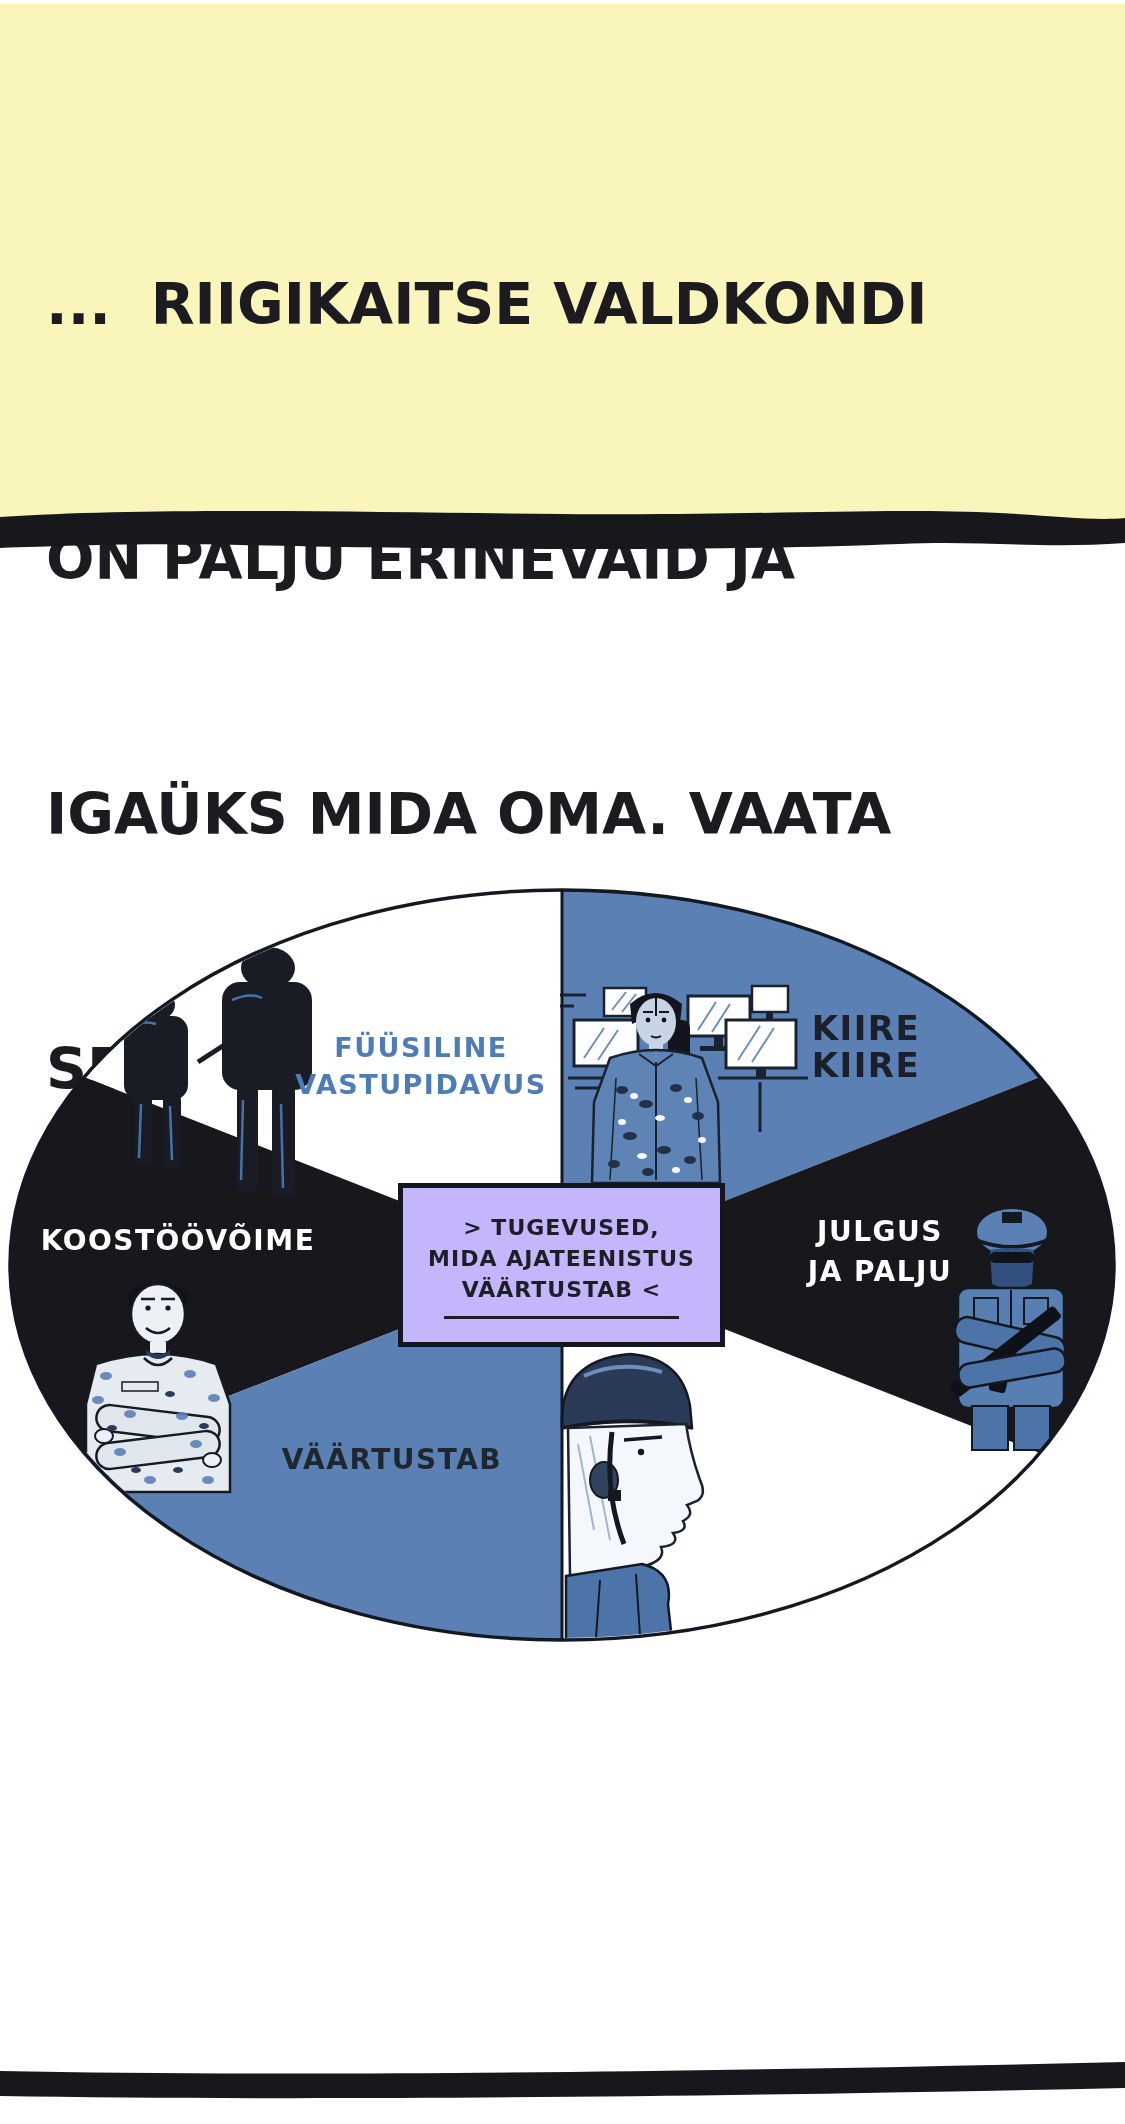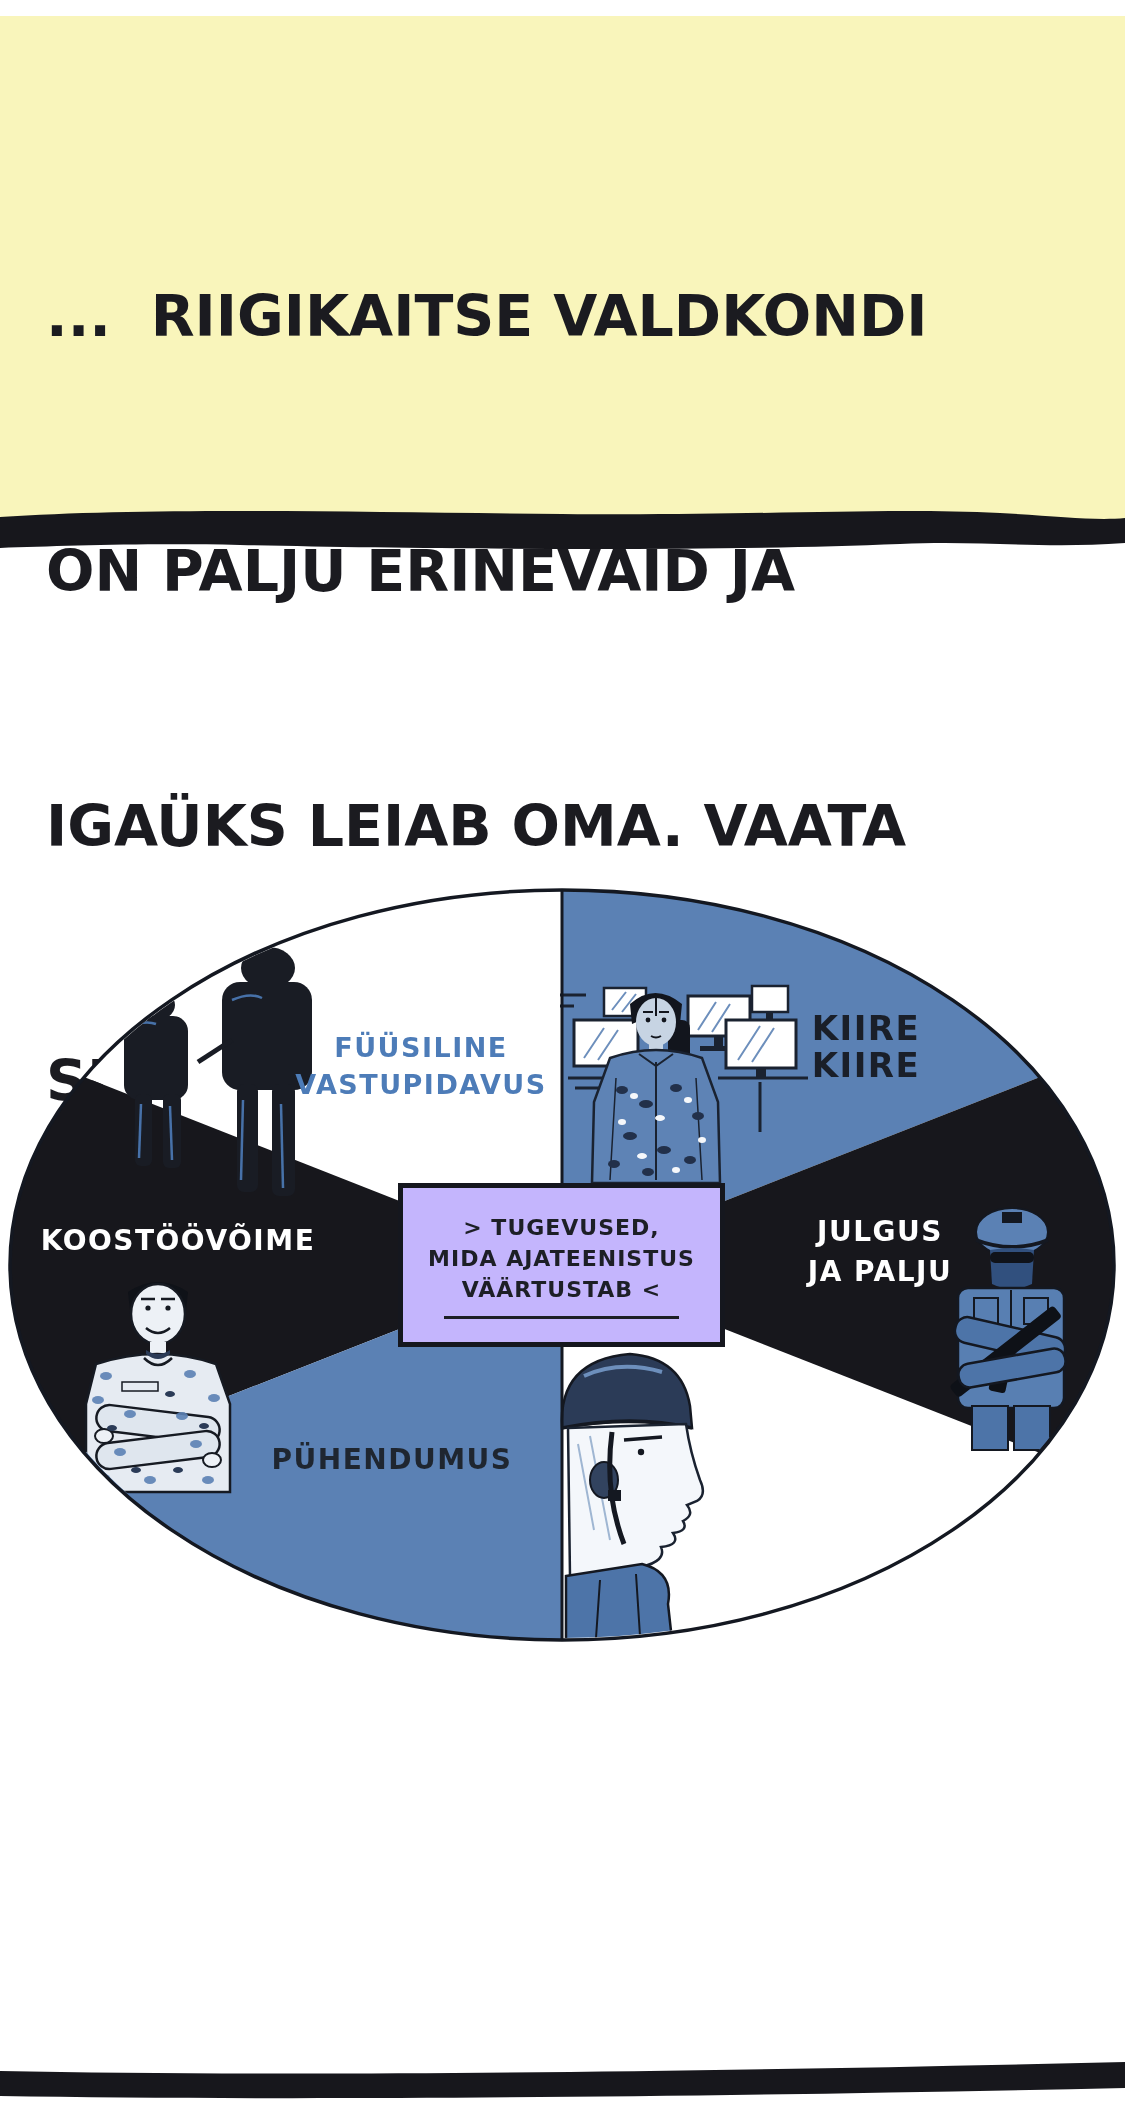--- a/index.html
+++ b/index.html
@@ -1,19 +1,19 @@
 <!DOCTYPE html>
 <html><head>
 <meta charset="utf-8">
 <style>
   html,body{margin:0;padding:0;background:#ffffff;}
   .stage{position:relative;width:1125px;height:2124px;overflow:hidden;background:#ffffff;
          font-family:"DejaVu Sans","Liberation Sans",sans-serif;}
   
-  .speech-panel{position:absolute;left:0;top:16px;width:1125px;height:516px;background:#f9f5bb;}
+  .speech-panel{position:absolute;left:0;top:4px;width:1125px;height:516px;background:#f9f5bb;}
   .speech{position:absolute;left:46px;top:88px;color:#1b1b20;font-weight:bold;
           font-size:57px;line-height:85px;letter-spacing:0px;white-space:pre;}
   
   .diagram-svg{position:absolute;left:0;top:0;width:1125px;height:2124px;}
   
   .seg-label{position:absolute;transform:translate(-50%,-50%);text-align:center;font-weight:bold;
              letter-spacing:1.5px;white-space:nowrap;}
   .lbl-fyysiline{left:421px;top:1066px;color:#4d7cb8;font-size:27px;line-height:37px;}
   .lbl-kiire{left:866px;top:1047px;color:#1a1f29;font-size:34px;line-height:37px;}
   .lbl-julgus{left:868px;top:1252px;color:#ffffff;font-size:28px;line-height:40px;margin-left:12px;}
@@ -30,21 +30,21 @@
 </style>
 </head>
 <body>
 
 <div class="stage">
 
   <div class="speech-panel">
     <div class="speech">
       <div>...  RIIGIKAITSE VALDKONDI</div>
       <div>ON PALJU ERINEVAID JA</div>
-      <div>IGAÜKS LEIAB OMA. VAATA</div>
+      <div>IGAÜKS MIDA OMA. VAATA</div>
       <div>SEDA PILTI JA  ...</div>
     </div>
   </div>
 
   <svg class="diagram-svg" viewBox="0 0 1125 2124" xmlns="http://www.w3.org/2000/svg">
     <defs>
       <clipPath id="eclip">
           <ellipse cx="562" cy="1265" rx="550" ry="373"></ellipse>
         </clipPath>
     </defs>
@@ -242,21 +242,21 @@
   </div>
   <div class="seg-label lbl-kiire">
     <div>KIIRE</div>
     <div>KIIRE</div>
   </div>
   <div class="seg-label lbl-julgus">
     <div>JULGUS</div>
     <div>JA PALJU</div>
   </div>
   <div class="seg-label lbl-koostoovoime">KOOSTÖÖVÕIME</div>
-  <div class="seg-label lbl-pyhendumus">PÜHENDUMUS</div>
+  <div class="seg-label lbl-pyhendumus">VÄÄRTUSTAB</div>
 
   <div class="center-box">
     <div class="line">&gt; TUGEVUSED,</div>
     <div class="line">MIDA AJATEENISTUS</div>
     <div class="line">VÄÄRTUSTAB &lt;</div>
     <div class="rule"></div>
   </div>
 
 </div>
 

